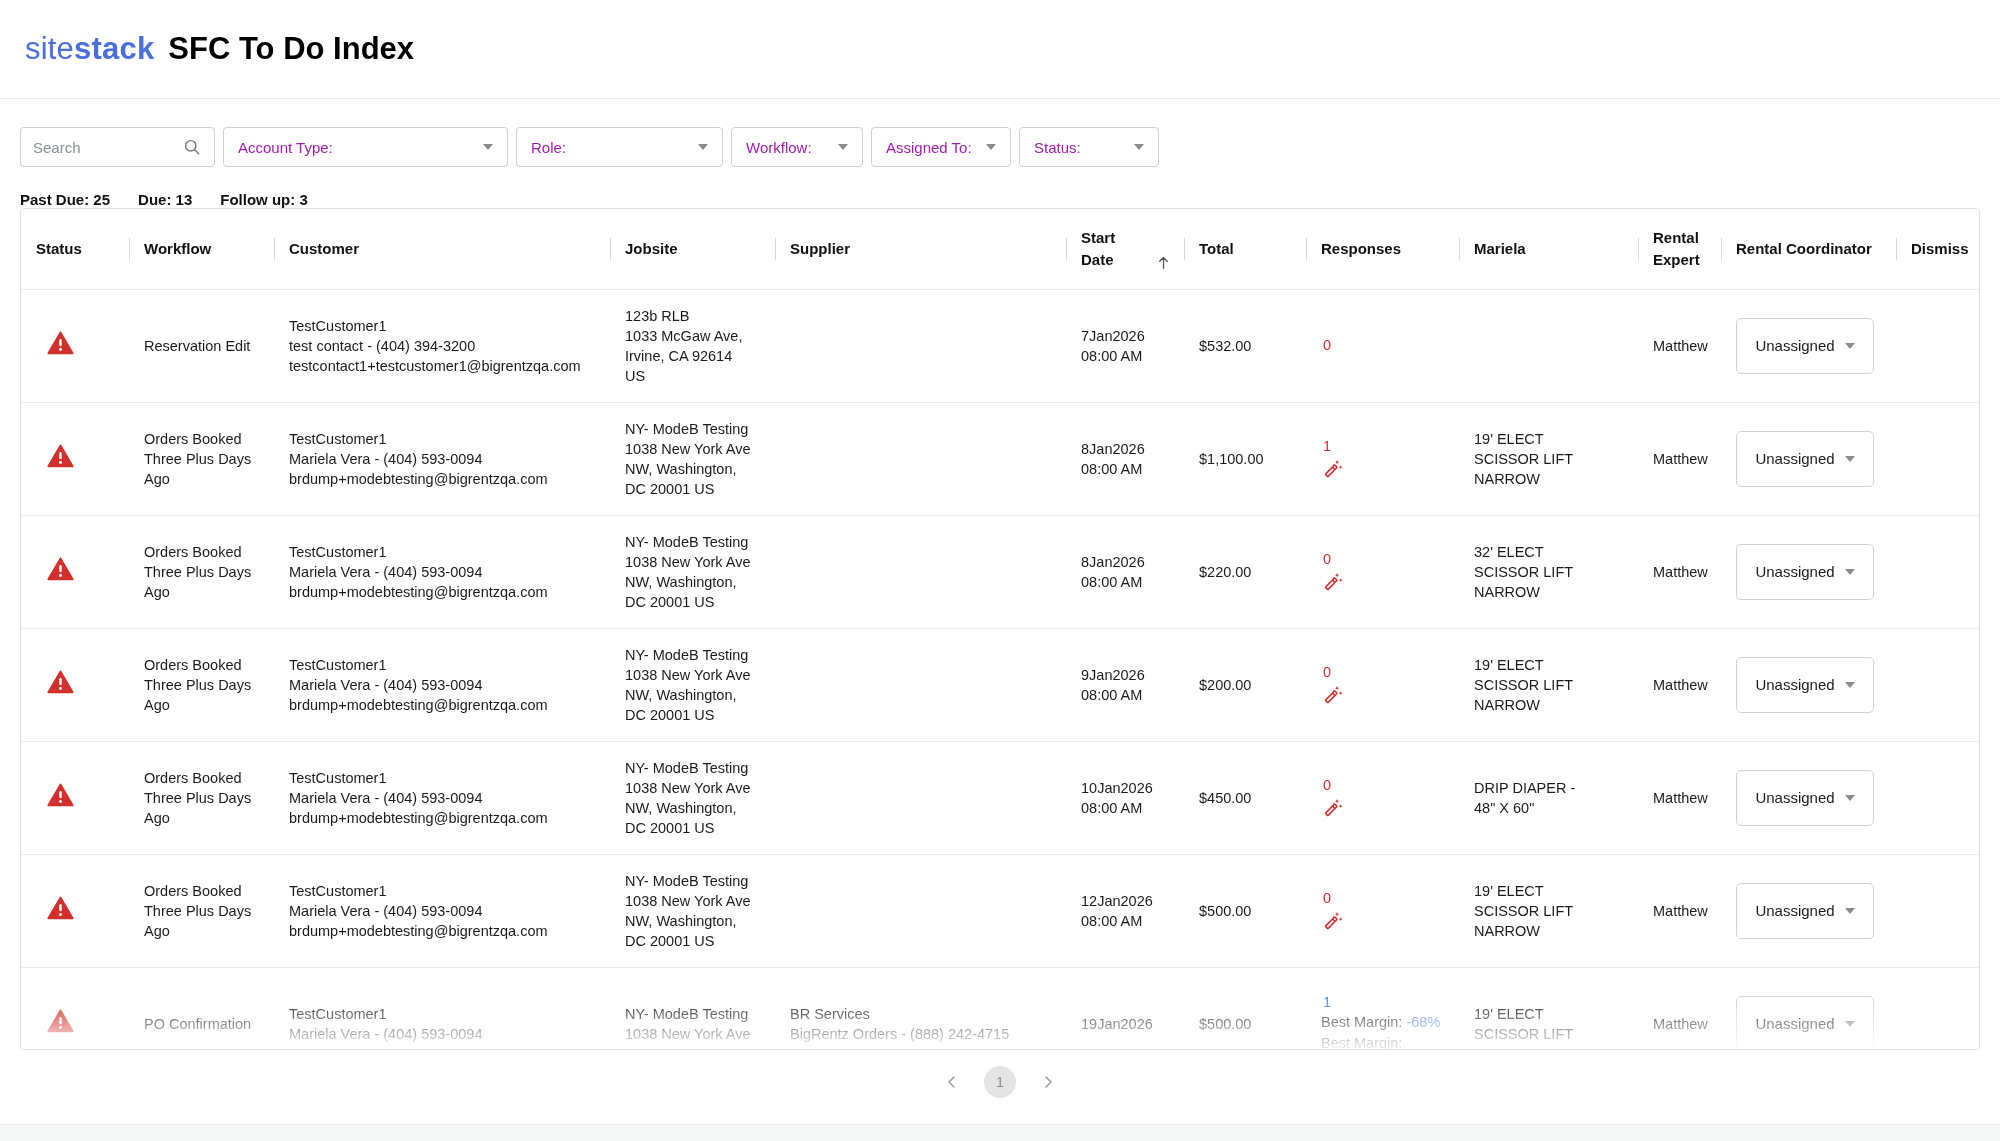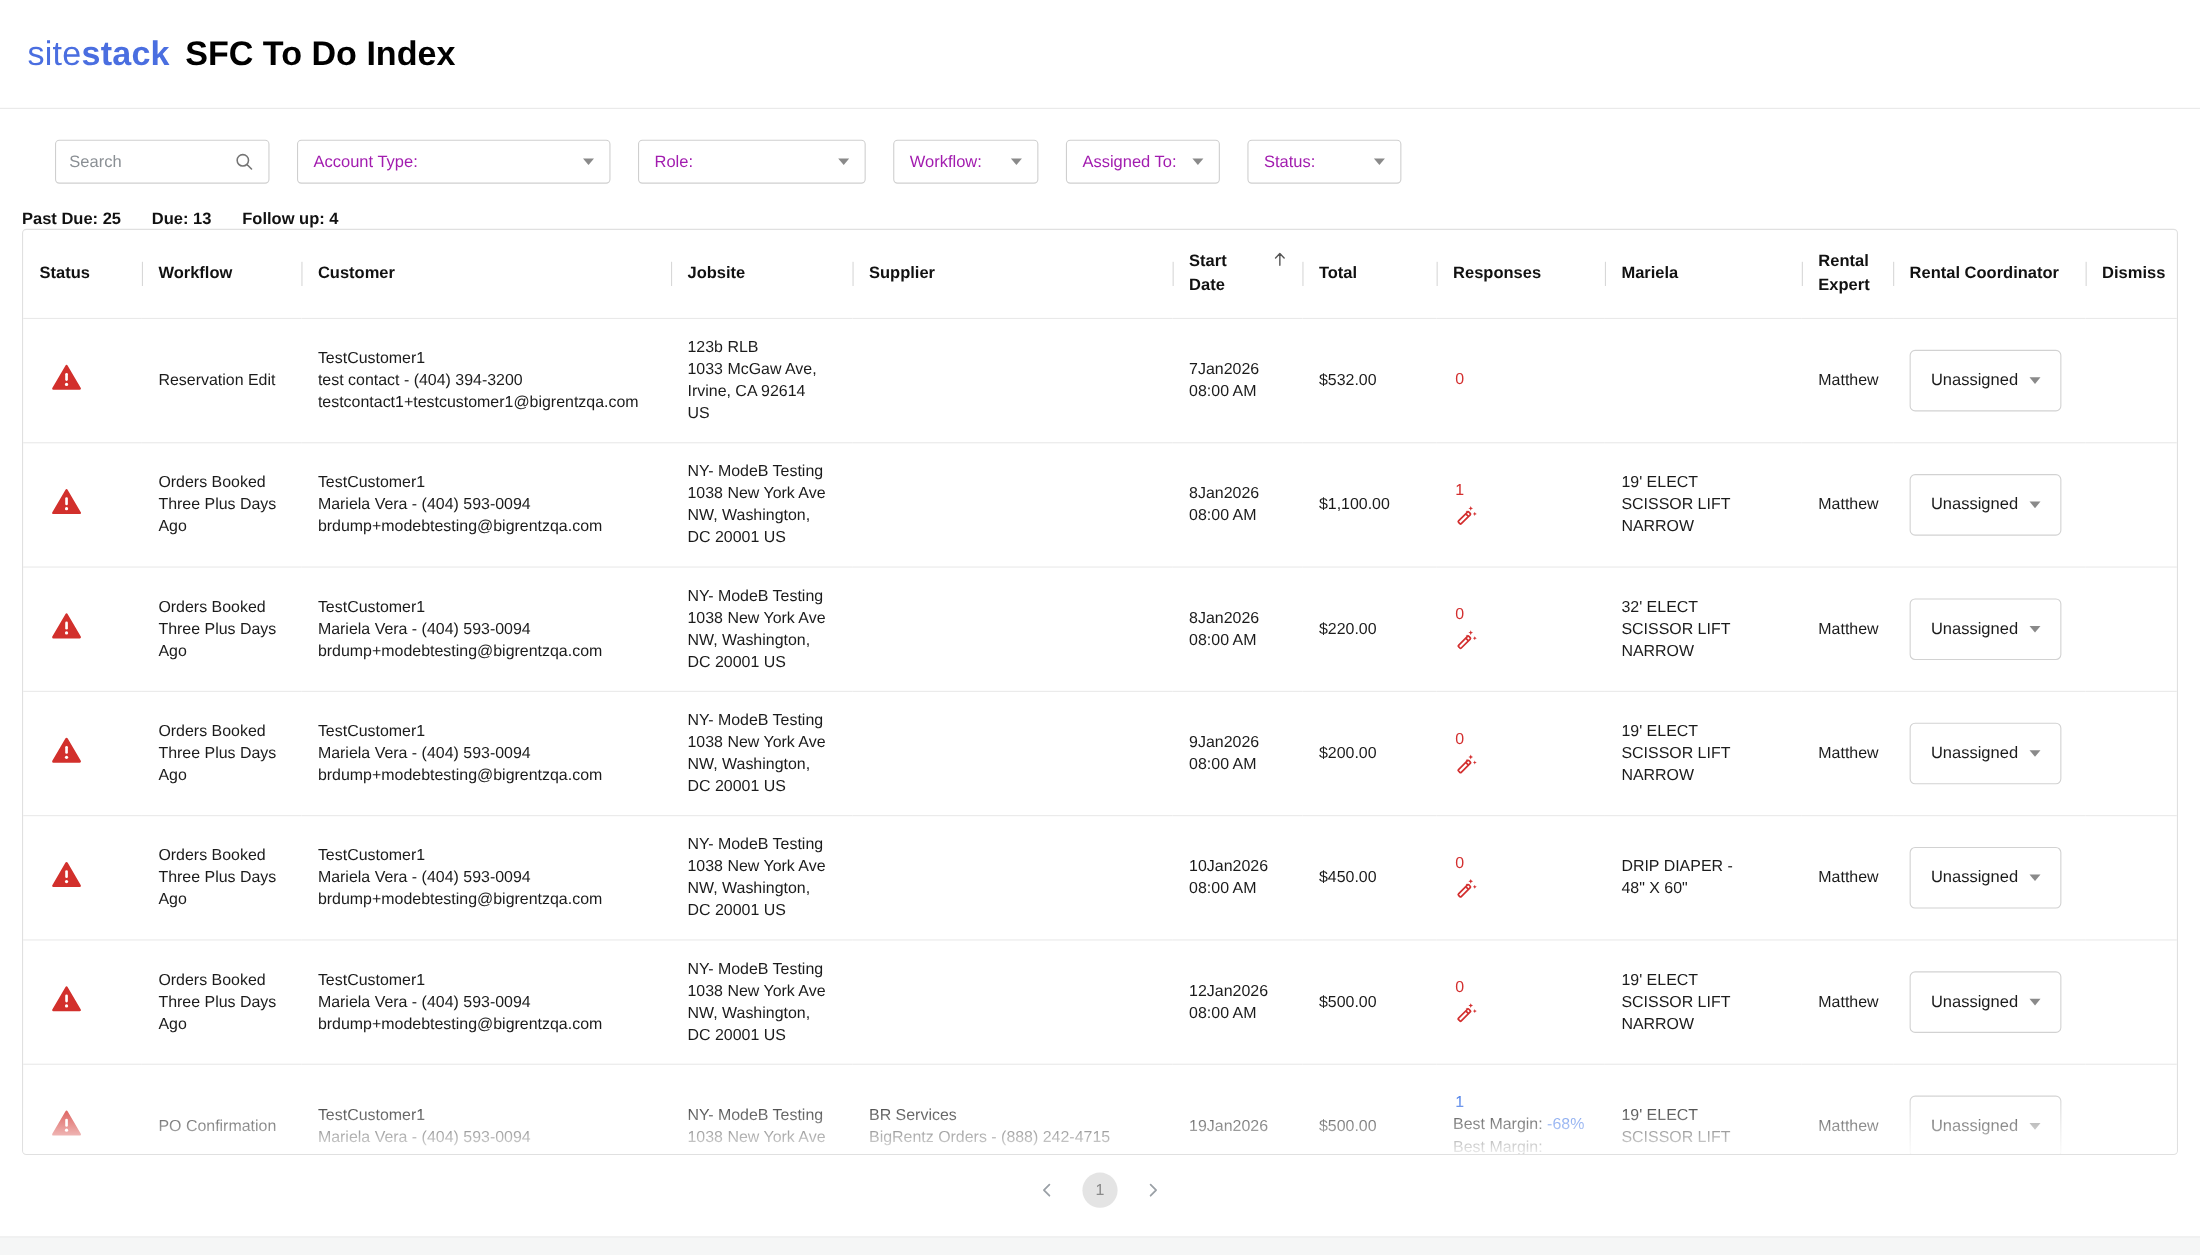--- a/index.html
+++ b/index.html
@@ -9,21 +9,21 @@
   
   .app-header { height: 99px; display: flex; align-items: center; padding-left: 25px;
     border-bottom: 1px solid #e8e8e8; background: #fff; }
   .logo { font-size: 31px; color: #4a6ee0; letter-spacing: .2px; }
   .logo .lt { font-weight: 400; }
   .logo .lb { font-weight: 700; }
   .page-title { font-size: 31px; font-weight: 700; color: #000; margin-left: 14px; }
 
   
   .content { padding: 0 20px; }
-  .filters { margin-top: 28px; display: flex; gap: 25px; margin-left: 30px; }
+  .filters { margin-top: 28px; display: flex; gap: 8px; }
   .search-box { width: 195px; height: 40px; border: 1px solid #cfcfcf; border-radius: 4px;
     display: flex; align-items: center; padding: 0 12px; background: #fff; }
   .search-box input { border: none; outline: none; flex: 1; font-size: 15px; min-width: 0;
     font-family: "Liberation Sans", sans-serif; color: #333; }
   .search-box input::placeholder { color: #8a8f94; }
   .dd { height: 40px; border: 1px solid #cfcfcf; border-radius: 4px; background: #fff;
     display: flex; align-items: center; justify-content: space-between; padding: 0 14px;
     color: #a21caf; font-size: 15px; cursor: pointer; }
   .dd-account { width: 285px; } .dd-role { width: 207px; } .dd-workflow { width: 132px; }
   .dd-assigned { width: 140px; } .dd-status { width: 140px; }
@@ -38,21 +38,21 @@
     height: 842px; overflow: hidden; position: relative; background: #fff; }
   table { width: 100%; border-collapse: collapse; table-layout: fixed; }
   .col-status { width: 108px; } .col-workflow { width: 145px; } .col-customer { width: 336px; }
   .col-jobsite { width: 165px; } .col-supplier { width: 291px; } .col-start { width: 118px; }
   .col-total { width: 122px; } .col-resp { width: 153px; } .col-products { width: 179px; }
   .col-rexpert { width: 83px; } .col-rcoord { width: 175px; }
   th { font-size: 15px; font-weight: 700; color: #111; text-align: left; height: 80px;
     vertical-align: middle; padding: 0 12px 0 15px; position: relative; line-height: 1.45; }
   th:not(:first-child)::before { content: ""; position: absolute; left: 0; top: 50%;
     transform: translateY(-50%); width: 1px; height: 22px; background: #d8d8d8; }
-  .thf { display: flex; align-items: flex-start; gap: 6px; }
+  .thf { display: flex; align-items: flex-end; gap: 6px; }
   .sort-arrow { flex: 0 0 auto; }
   td { font-size: 14.5px; vertical-align: middle; padding: 12px 12px 12px 15px;
     border-top: 1px solid #e9e9e9; height: 113px; line-height: 1.38; color: #1b1b1b; }
   .multi { white-space: pre-line; }
   .c-status { padding-left: 26px; }
   .resp-count { font-size: 14.5px; margin-left: 2px; line-height: 1.3; cursor: pointer; }
   .resp-red { color: #d32f2f; }
   .resp-blue { color: #4a7de8; }
   .wand-icon { display: block; margin-top: 2px; cursor: pointer; }
   .bm { white-space: nowrap; line-height: 1.45; }
@@ -109,21 +109,21 @@
     </div>
     <div class="dd dd-status">
       <span>Status:</span>
       <i class="caret"></i>
     </div>
   </div>
 
   <div class="stats">
     <span>Past Due: 25</span>
     <span>Due: 13</span>
-    <span>Follow up: 4</span>
+    <span>Follow up: 3</span>
   </div>
 
   <div class="table-wrap">
     <table>
       <colgroup>
         <col class="col-status">
           <col class="col-workflow">
           <col class="col-customer">
           <col class="col-jobsite">
         <col class="col-supplier">

